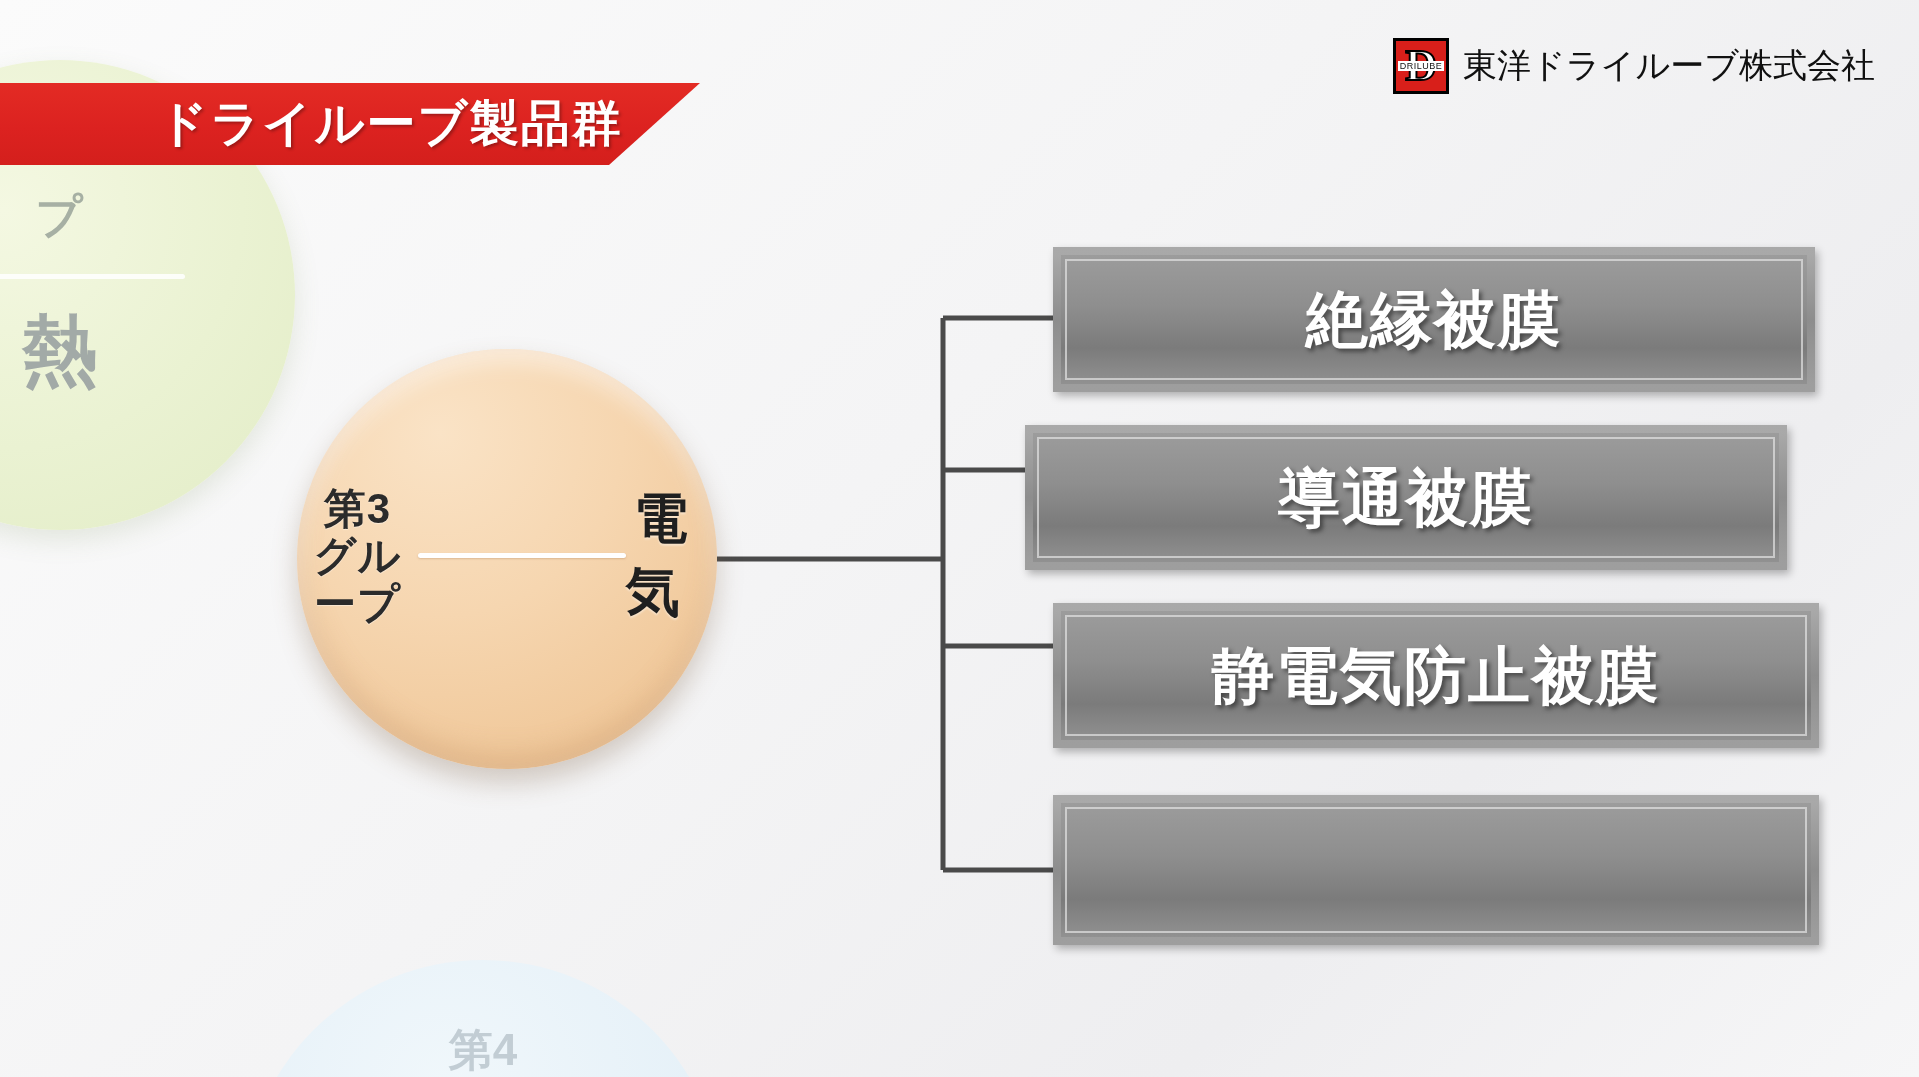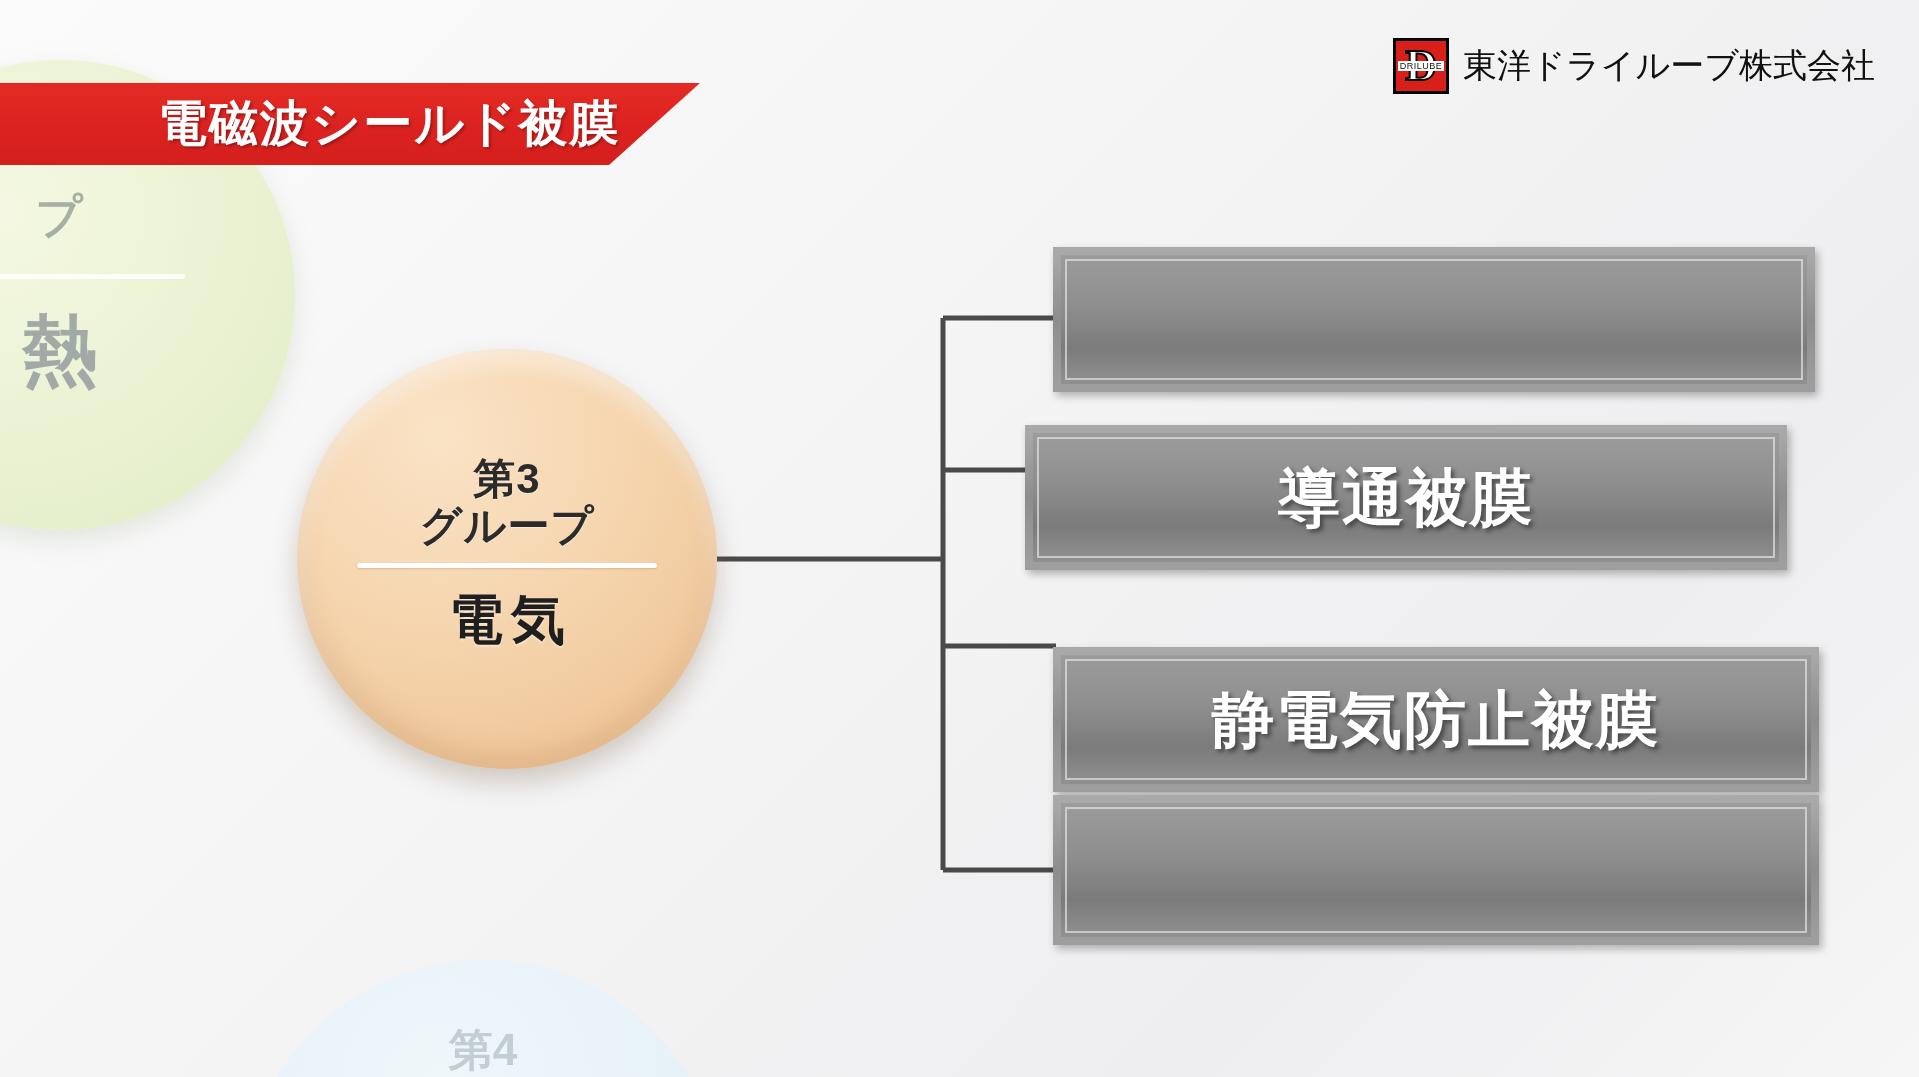--- a/index.html
+++ b/index.html
@@ -152,21 +152,21 @@
     width: 420px;
     height: 420px;
     border-radius: 50%;
     background:
       radial-gradient(circle at 34% 20%, #fae3c6 0%, #f6d6b0 42%, #f0c89a 78%, #e9bd8d 100%);
     box-shadow:
       0 14px 26px rgba(120,90,60,.28),
       inset 0 -14px 26px rgba(190,140,95,.30),
       inset 0 12px 22px rgba(255,255,255,.55);
     display: flex;
-    flex-direction: column;
+    flex-direction: row;
     align-items: center;
     justify-content: center;
     box-sizing: border-box;
     padding-bottom: 6px;
   }
   #group-sub {
     font-size: 42px;
     font-weight: 700;
     line-height: 1.12;
     color: #2b2b2b;
@@ -241,21 +241,21 @@
     <div class="bg-sub">プ</div>
     <div class="bg-rule"></div>
     <div class="bg-main">熱</div>
   </div>
 
   <div class="bg-circle" id="bg-circle-next">
     <div class="bg-sub">第4</div>
   </div>
 
   <div id="title-banner">
-    <span id="title-banner-text">電磁波シールド被膜</span>
+    <span id="title-banner-text">ドライルーブ製品群</span>
   </div>
 
   <div id="logo">
     <div id="logo-mark">
       <span class="d-glyph">D</span>
       <span class="d-wordmark">DRILUBE</span>
     </div>
     <span id="logo-name">東洋ドライルーブ株式会社</span>
   </div>
 
@@ -272,28 +272,29 @@
   </svg>
 
   <div id="group-circle">
     <div id="group-sub"><span>第3</span><br><span>グループ</span></div>
     <div id="group-divider"></div>
     <div id="group-main">電気</div>
   </div>
 
   <div class="product-box" style="left:1053px; top:247px; width:762px; height:145px;">
     <span class="inner"></span>
+    <span class="product-label">絶縁被膜</span>
   </div>
 
   <div class="product-box" style="left:1025px; top:425px; width:762px; height:145px;">
     <span class="inner"></span>
     <span class="product-label">導通被膜</span>
   </div>
 
-  <div class="product-box" style="left:1053px; top:603px; width:766px; height:145px;margin-top:44px;">
+  <div class="product-box" style="left:1053px; top:603px; width:766px; height:145px;">
     <span class="inner"></span>
     <span class="product-label">静電気防止被膜</span>
   </div>
 
   <div class="product-box" style="left:1053px; top:795px; width:766px; height:150px;">
     <span class="inner"></span>
   </div>
 
 </div>
 

